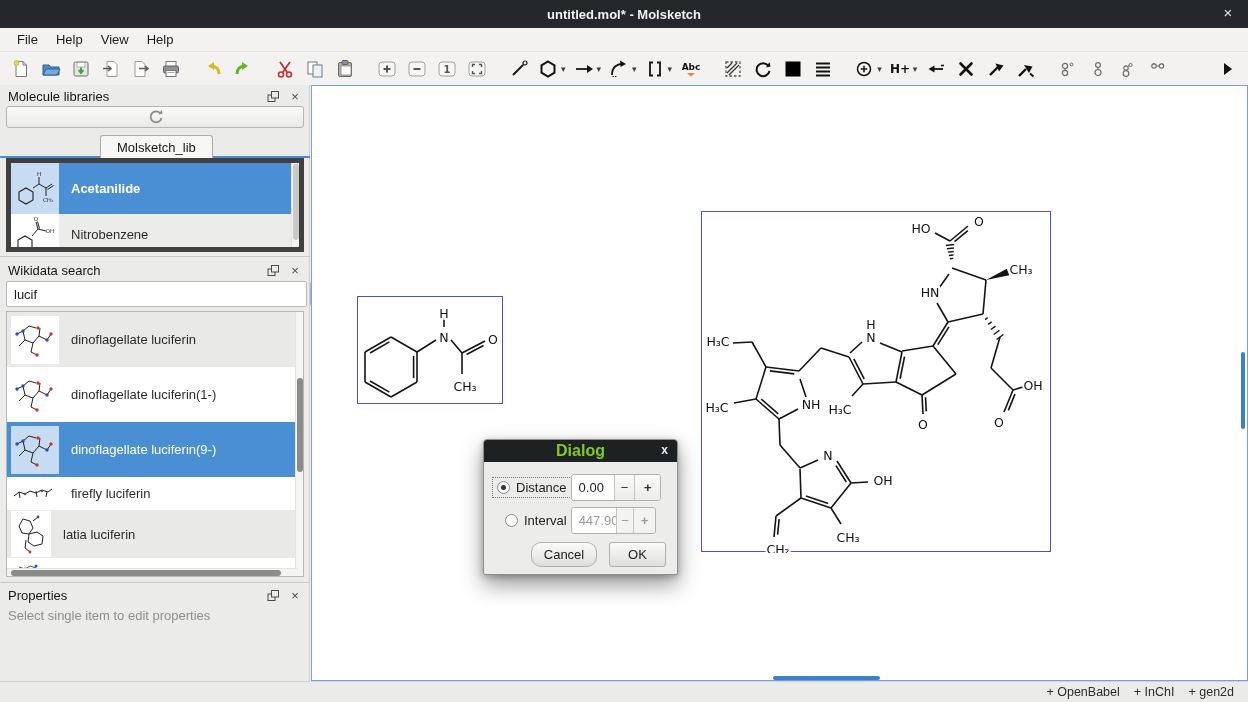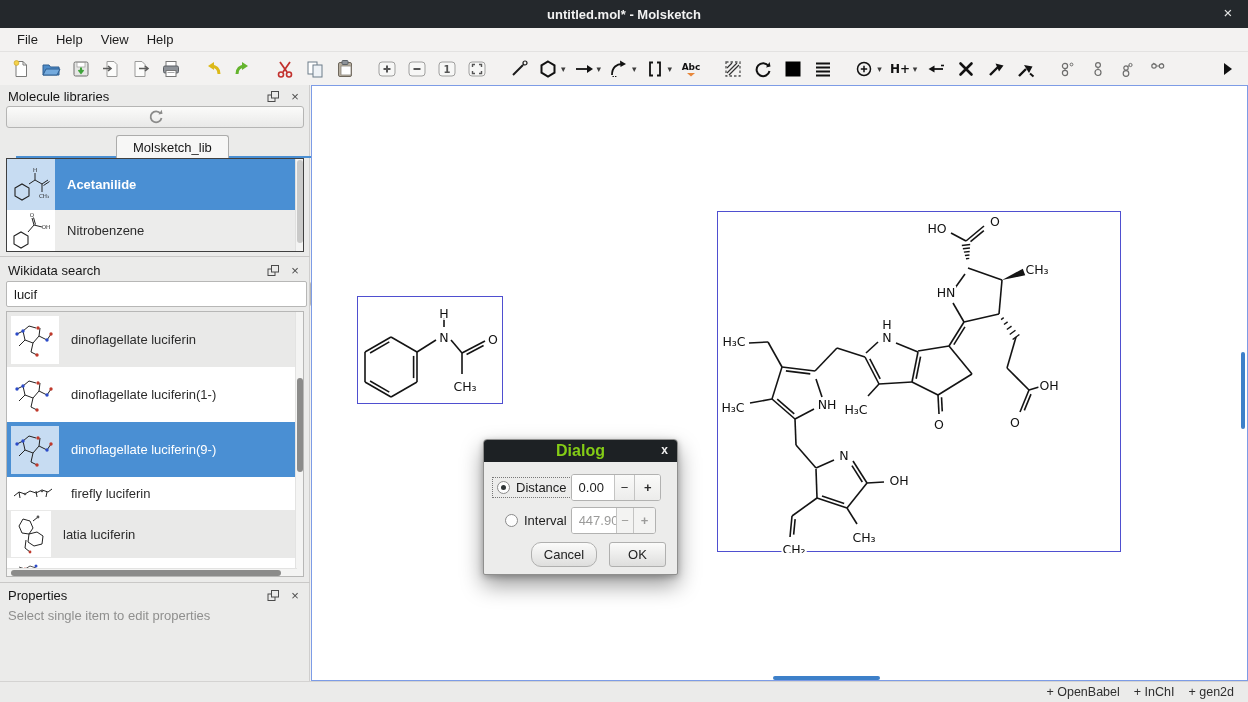--- a/index.html
+++ b/index.html
@@ -33,27 +33,27 @@
   #dock { left:0; top:85px; width:310px; height:596px; background:#ebebea; border-right:1px solid #cfcecd;}
   .dock-header { display:flex; align-items:center; height:18px; padding:0 8px; font-size:13px; color:#161616;}
   .dock-header .spacer { flex:1; }
   .hdr-ico { width:14px; height:14px; display:flex; align-items:center; justify-content:center;
     color:#4b4b4b; font-size:13px; margin-left:8px; }
 
   #refresh-btn { left:6px; top:21px; width:298px; height:22px;
     background:linear-gradient(#fbfbfa,#e9e9e8); border:1px solid #b5b5b4; border-radius:3px;
     display:flex; align-items:center; justify-content:center; }
 
-  #tabbar { left:16px; top:48px; width:310px; height:25px; }
+  #tabbar { left:0px; top:48px; width:310px; height:25px; }
   #tabbar .underline { position:absolute; left:0; bottom:0; width:310px; height:2px; background:#4a8fd3; }
   #tab-lib { position:absolute; left:100px; top:2px; height:23px; padding:0 16px;
     background:#f7f7f6; border:1px solid #acacab; border-bottom:none; border-radius:3px 3px 0 0;
     display:flex; align-items:center; font-size:13px; color:#161616; }
 
-  #ml-list { left:6px; top:73px; width:298px; height:94px; background:#ffffff; border:1px solid #404040; overflow:hidden;}
+  #ml-list { left:6px; top:73px; width:298px; height:94px; background:#ffffff; border:5px solid #404040; overflow:hidden;}
   .lib-row { display:flex; align-items:center; height:51px; background:#ececeb; position:relative;}
   .lib-row.r1 { height:41px; }
   .lib-row.selected { background:#4a8fd3; }
   .lib-thumb { width:48px; height:100%; background:#fff; display:flex; align-items:center; justify-content:center;}
   .lib-row.selected .lib-thumb { background:#c7dcf2; }
   .lib-label { font-size:13px; color:#2c2c2c; margin-left:12px; }
   .lib-row.selected .lib-label { color:#fff; font-weight:bold; }
   .ml-scroll { position:absolute; right:0; top:0; width:8px; height:100%; background:#f4f4f3; border-left:1px solid #e0e0df;}
   .ml-scroll .handle { position:absolute; left:1px; top:1px; width:6px; height:90%; background:#cacac9; border-radius:3px;}
 
@@ -668,21 +668,21 @@
         <line x1="93" y1="43" x2="104" y2="56" stroke="#141414" stroke-width="1.6"></line>
         <line x1="104" y1="56" x2="127" y2="44" stroke="#141414" stroke-width="1.6"></line>
         <line x1="108.56272442276307" y1="57.45438847696254" x2="125.58272442276306" y2="48.57438847696255" stroke="#141414" stroke-width="1.6"></line>
         <line x1="104" y1="56" x2="104" y2="77" stroke="#141414" stroke-width="1.6"></line>
         <text x="86" y="21" text-anchor="middle" font-size="12.5" fill="#111" style="paint-order:stroke;stroke:#fff;stroke-width:4px;">H</text>
         <text x="86" y="45" text-anchor="middle" font-size="12.5" fill="#111" style="paint-order:stroke;stroke:#fff;stroke-width:4px;">N</text>
         <text x="135" y="47" text-anchor="middle" font-size="12.5" fill="#111" style="paint-order:stroke;stroke:#fff;stroke-width:4px;">O</text>
         <text x="107" y="94" text-anchor="middle" font-size="12.5" fill="#111" style="paint-order:stroke;stroke:#fff;stroke-width:4px;">CH₃</text>
       </svg>
     </div>
-    <div class="mol-box" style="left: 405px; top: 125px; width: 404px; height: 341px;">
+    <div class="mol-box" style="left: 389px; top: 125px; width: 350px; height: 341px;">
       <svg width="350" height="341">
         <line x1="237" y1="76" x2="247" y2="62" stroke="#141414" stroke-width="1.6"></line>
         <line x1="250" y1="56" x2="284" y2="68" stroke="#141414" stroke-width="1.6"></line>
         <line x1="284" y1="68" x2="281" y2="102" stroke="#141414" stroke-width="1.6"></line>
         <line x1="281" y1="102" x2="246" y2="110" stroke="#141414" stroke-width="1.6"></line>
         <line x1="246" y1="110" x2="235" y2="91" stroke="#141414" stroke-width="1.6"></line>
         <line x1="251.22876699108951" y1="46.40838035398947" x2="247.97123300891047" y2="46.79161964601053" stroke="#141414" stroke-width="1.4"></line>
         <line x1="251.46438337785614" y1="42.93360195554634" x2="246.93561662214384" y2="43.46639804445367" stroke="#141414" stroke-width="1.4"></line>
         <line x1="251.69999976462282" y1="39.458823557103194" x2="245.9000002353772" y2="40.1411764428968" stroke="#141414" stroke-width="1.4"></line>
         <line x1="251.93561615138944" y1="35.98404515866007" x2="244.86438384861057" y2="36.81595484133993" stroke="#141414" stroke-width="1.4"></line>

